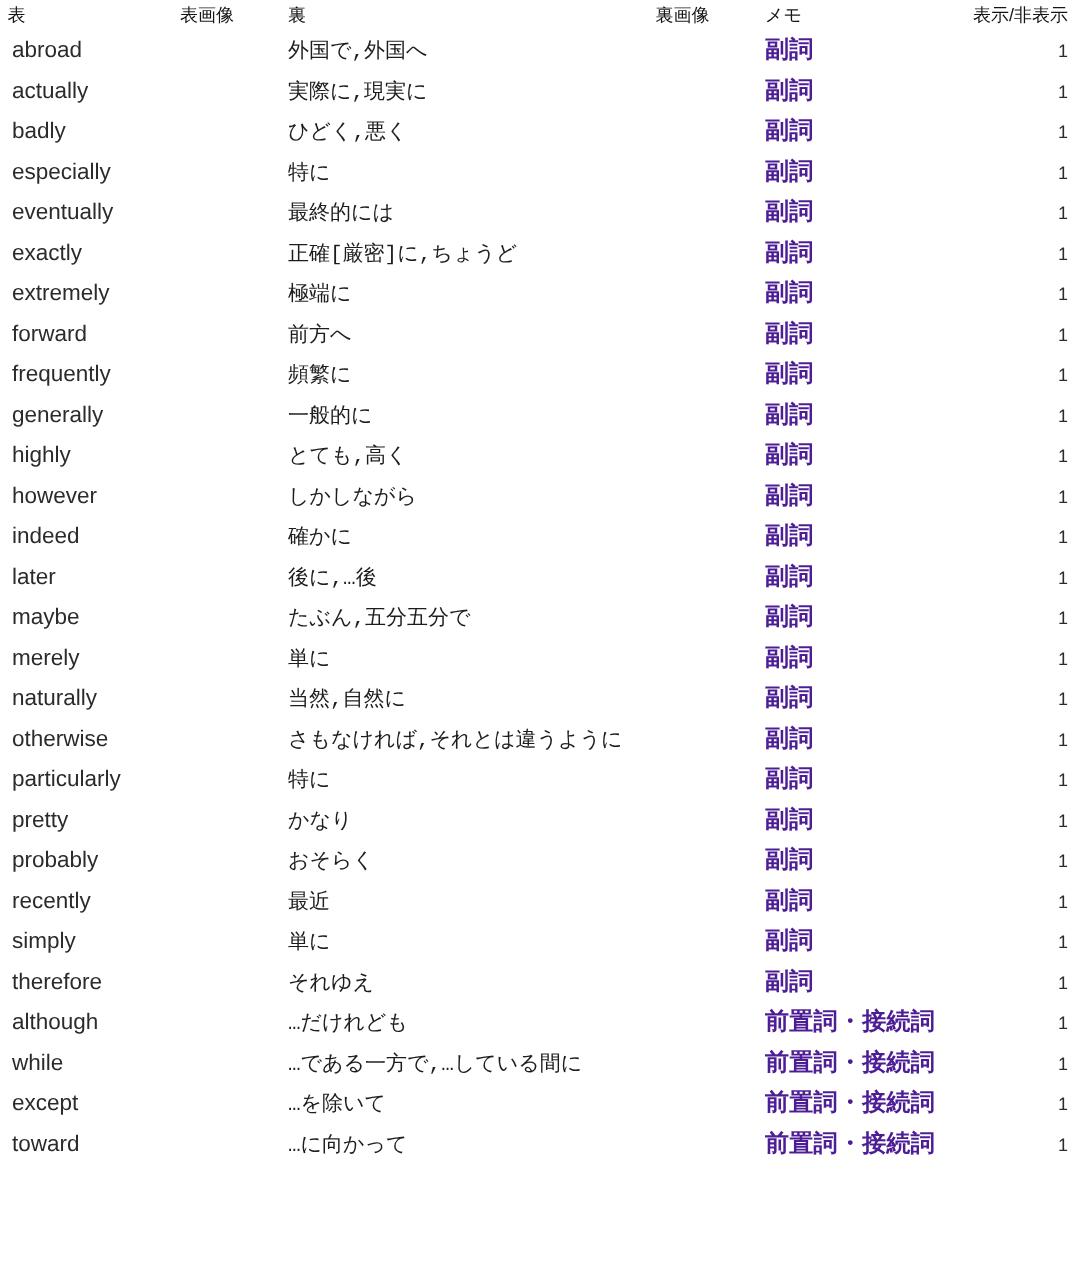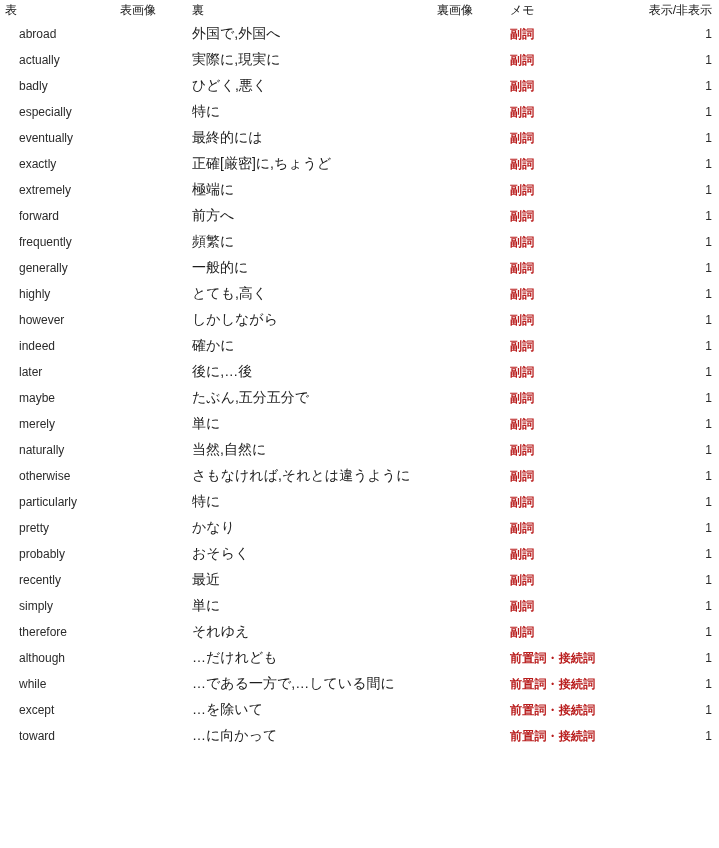--- a/index.html
+++ b/index.html
@@ -58,35 +58,36 @@
   thead th.backimg   { padding-left: 0px; }
   thead th.memo      { padding-left: 5px; }
   thead th.visible   { text-align: right; padding-right: 7px; }
 
   tbody td {
     font-size: 15px;
     line-height: 25px;
     height: 25px;
   }
   tbody td.front {
-    padding-left: 19px;
-    font-size: 12px;
+    padding-left: 8px;
+    font-size: 15px;
   }
   tbody td.frontimg { }
   tbody td.back {
     padding-left: 6px;
     font-size: 14px;
     color: #1d1d1d;
+    font-family: Liberation Mono, monospace;
   }
   tbody td.backimg { }
   tbody td.memo {
     padding-left: 5px;
-    font-size: 12px;
+    font-size: 16px;
     font-weight: bold;
-    color: #b91c1c;
+    color: #4c1d95;
     letter-spacing: 0.2px;
   }
   tbody td.visible {
     text-align: right;
     padding-right: 7px;
     font-size: 12px;
     color: #2b2b2b;
   }
 </style>
 </head>

